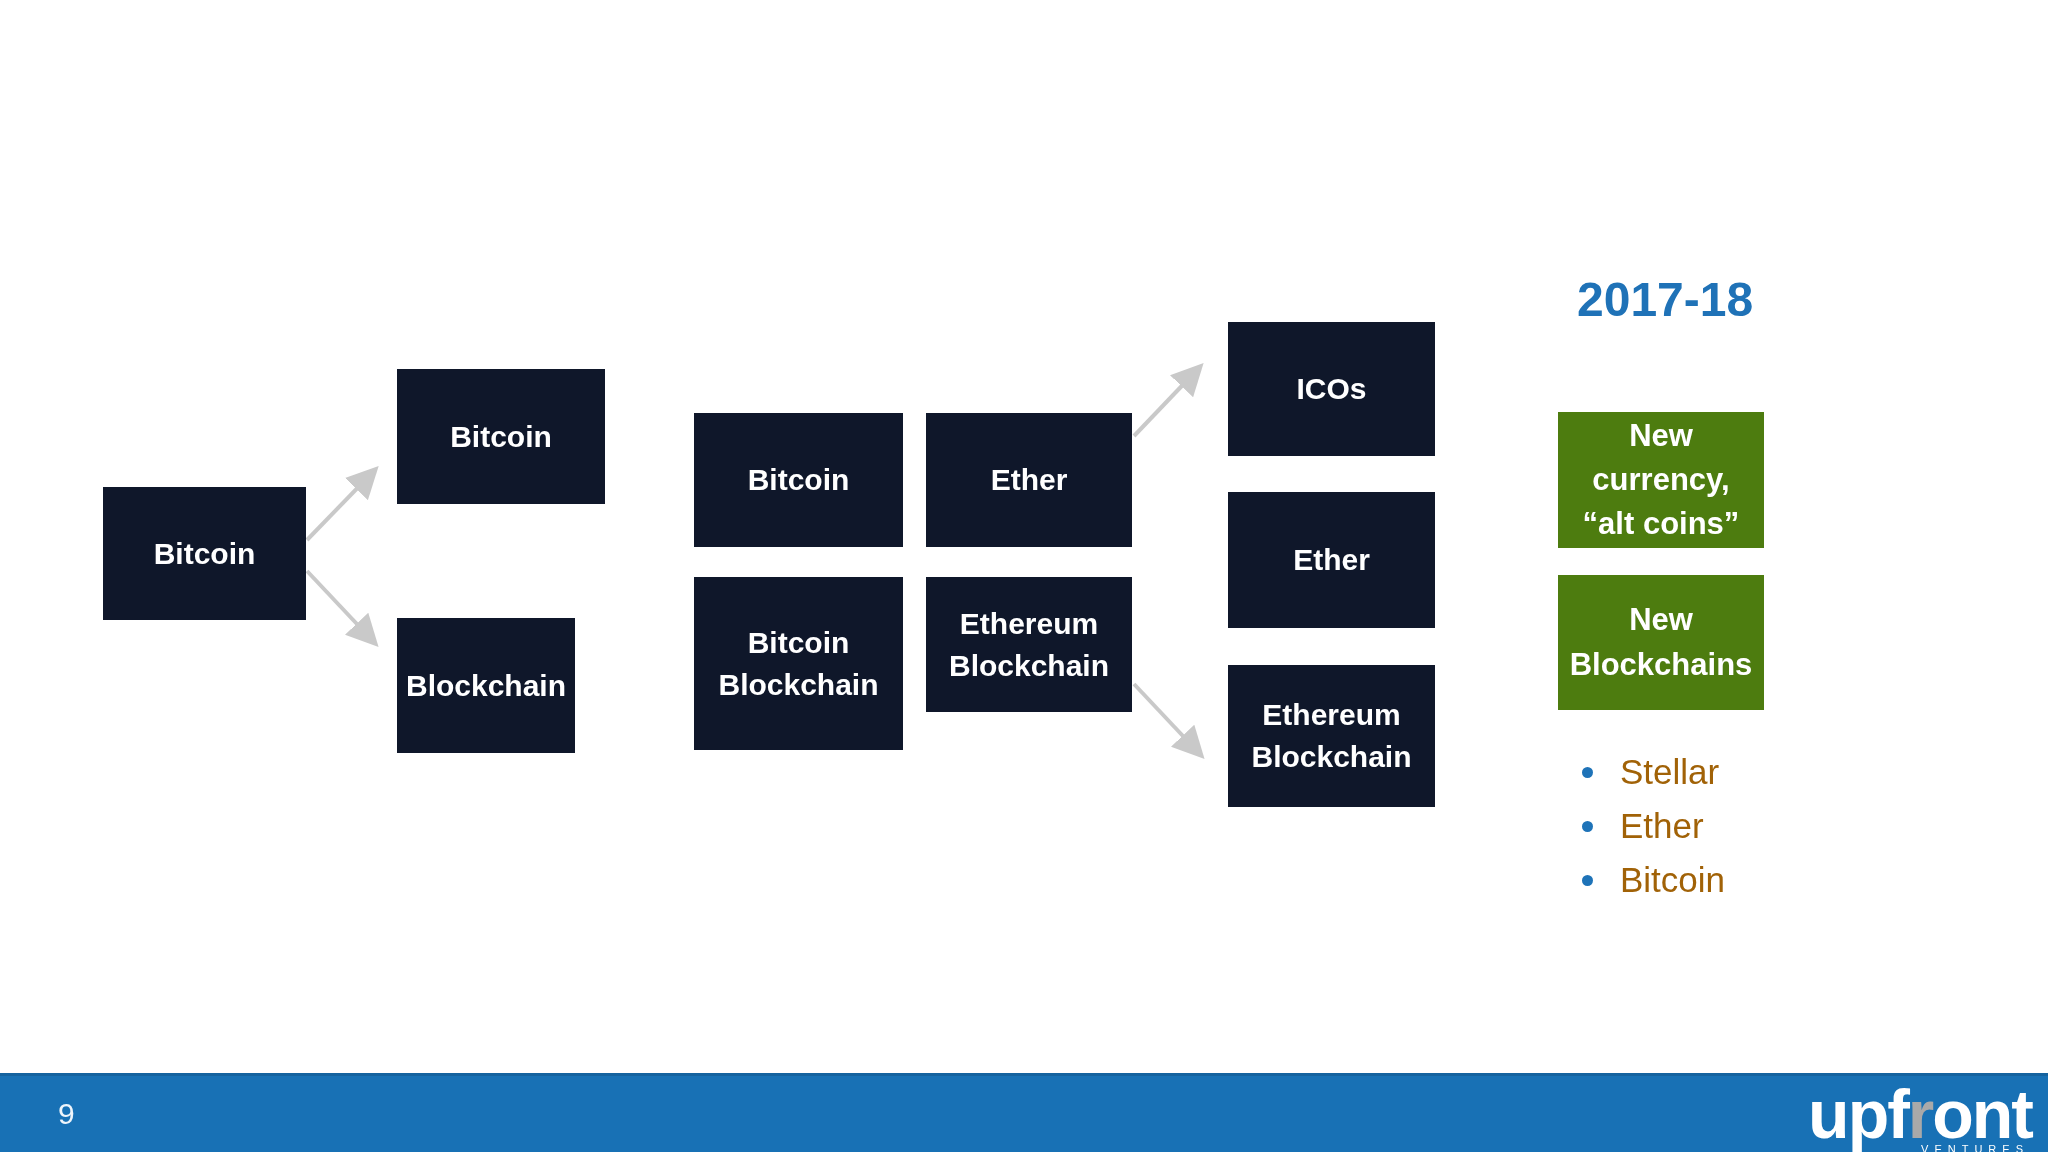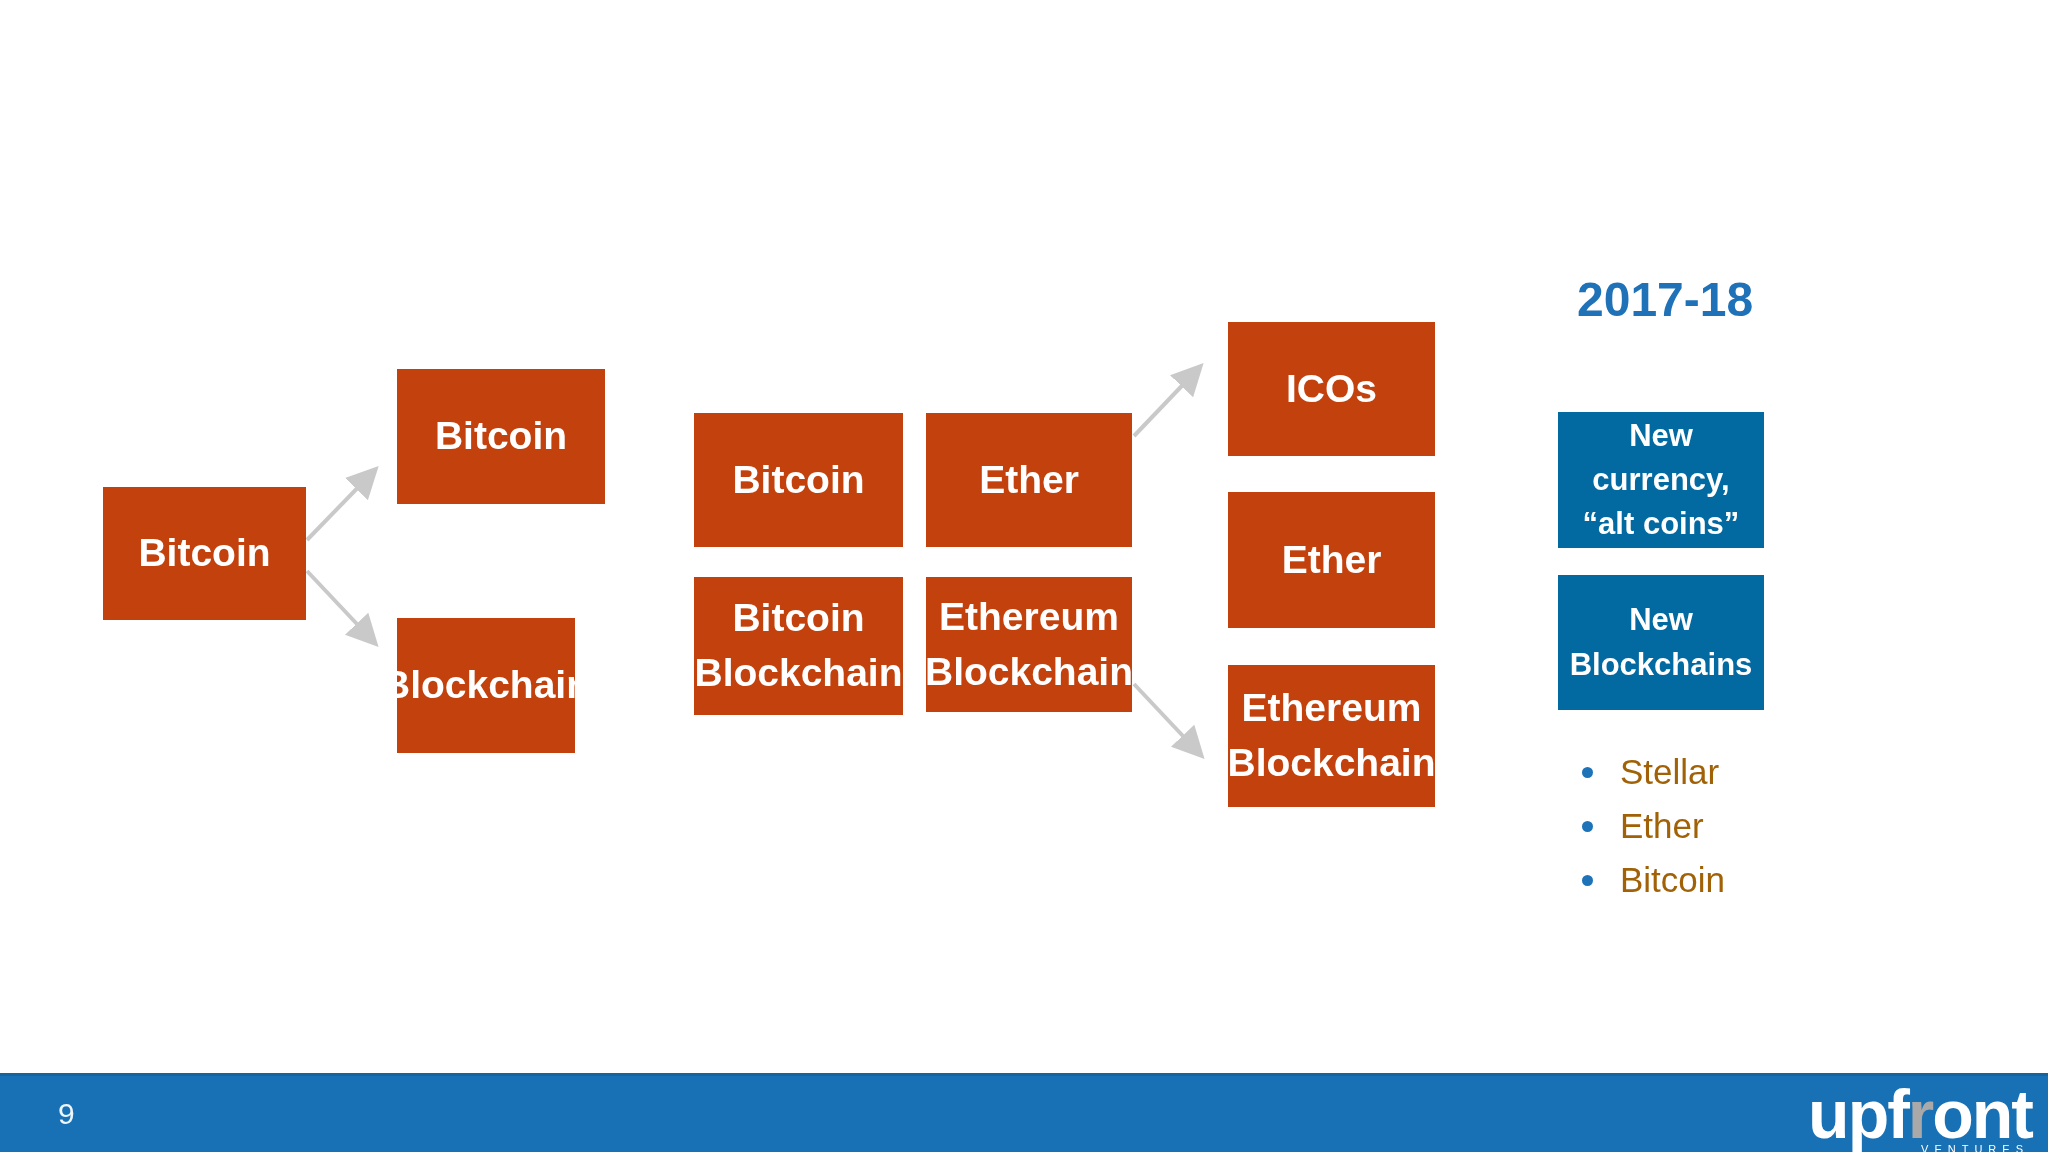--- a/index.html
+++ b/index.html
@@ -7,38 +7,38 @@
     position:relative;
     width:2048px;
     height:1152px;
     background:#ffffff;
     font-family:"Liberation Sans", sans-serif;
     overflow:hidden;
   }
   
   .gbox{
     position:absolute;
-    background:#c2410c;
+    background:#0f172a;
     color:#ffffff;
     font-weight:700;
-    font-size:39px;
+    font-size:30px;
     line-height:1.4;
     display:flex;
     align-items:center;
     justify-content:center;
     text-align:center;
     padding:0 8px;
     box-sizing:border-box;
   }
   .b-root        {left:103px;  top:487px; width:203px; height:133px;}
   .b-fork-coin   {left:397px;  top:369px; width:208px; height:135px;}
   .b-fork-ledger {left:397px;  top:618px; width:178px; height:135px;}
   .b-btc         {left:694px;  top:413px; width:209px; height:134px;}
   .b-ether       {left:926px;  top:413px; width:206px; height:134px;}
-  .b-btc-chain   {left:694px;  top:577px; width:209px; height:138px;align-items:center;}
+  .b-btc-chain   {left:694px;  top:577px; width:209px; height:173px;align-items:center;}
   .b-eth-chain   {left:926px;  top:577px; width:206px; height:135px;}
   .b-icos        {left:1228px; top:322px; width:207px; height:134px;}
   .b-ether-out   {left:1228px; top:492px; width:207px; height:136px;}
   .b-ethch-out   {left:1228px; top:665px; width:207px; height:142px;}
   
   .arrows{
     position:absolute;
     left:0; top:0;
     width:2048px;
     height:1152px;
@@ -47,21 +47,21 @@
   
   .year{
     position:absolute;
     left:1577px; top:272px;
     font-size:48px;
     font-weight:700;
     color:#1f72b7;
   }
   .bluebox{
     position:absolute;
-    background:#0369a1;
+    background:#4d7c0f;
     color:#ffffff;
     font-size:31px;
     font-weight:700;
     line-height:1.42;
     display:flex;
     flex-direction:column;
     align-items:center;
     justify-content:center;
     text-align:center;
   }

